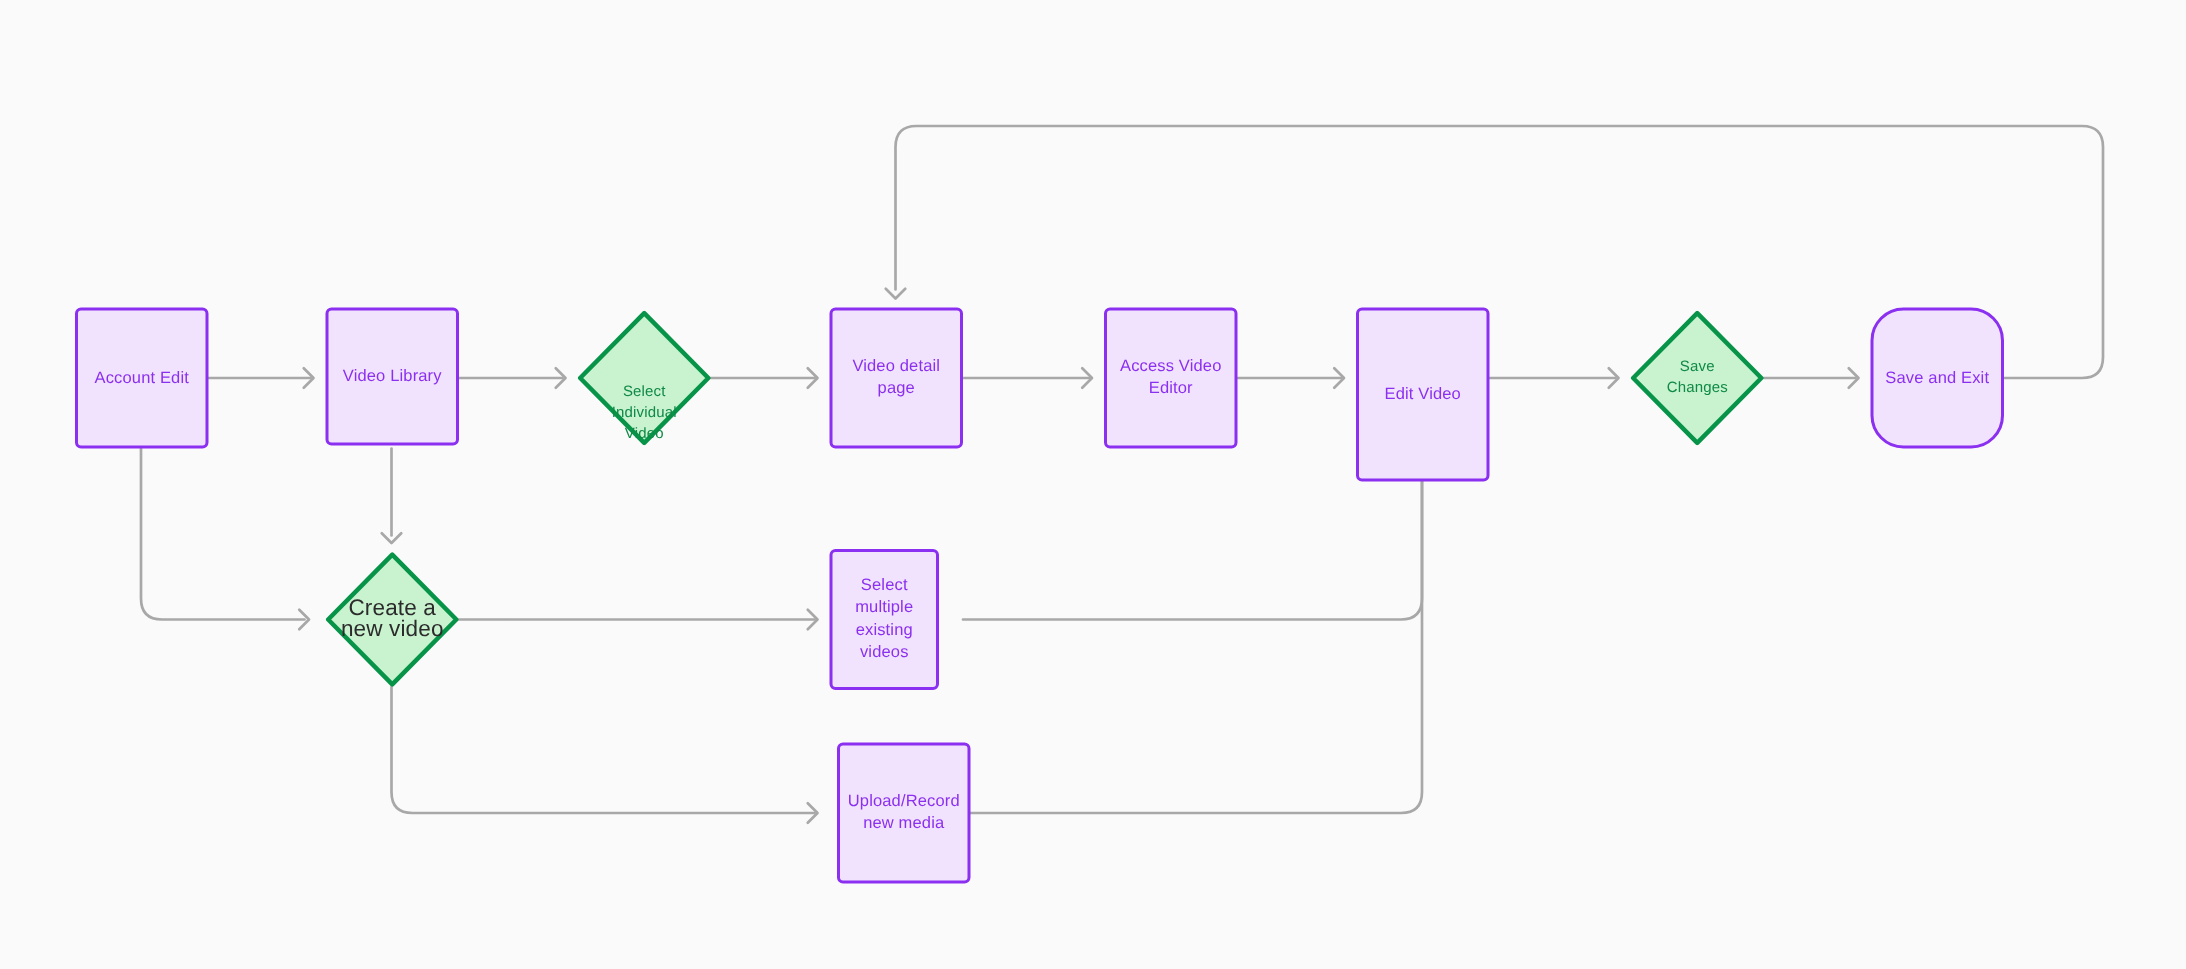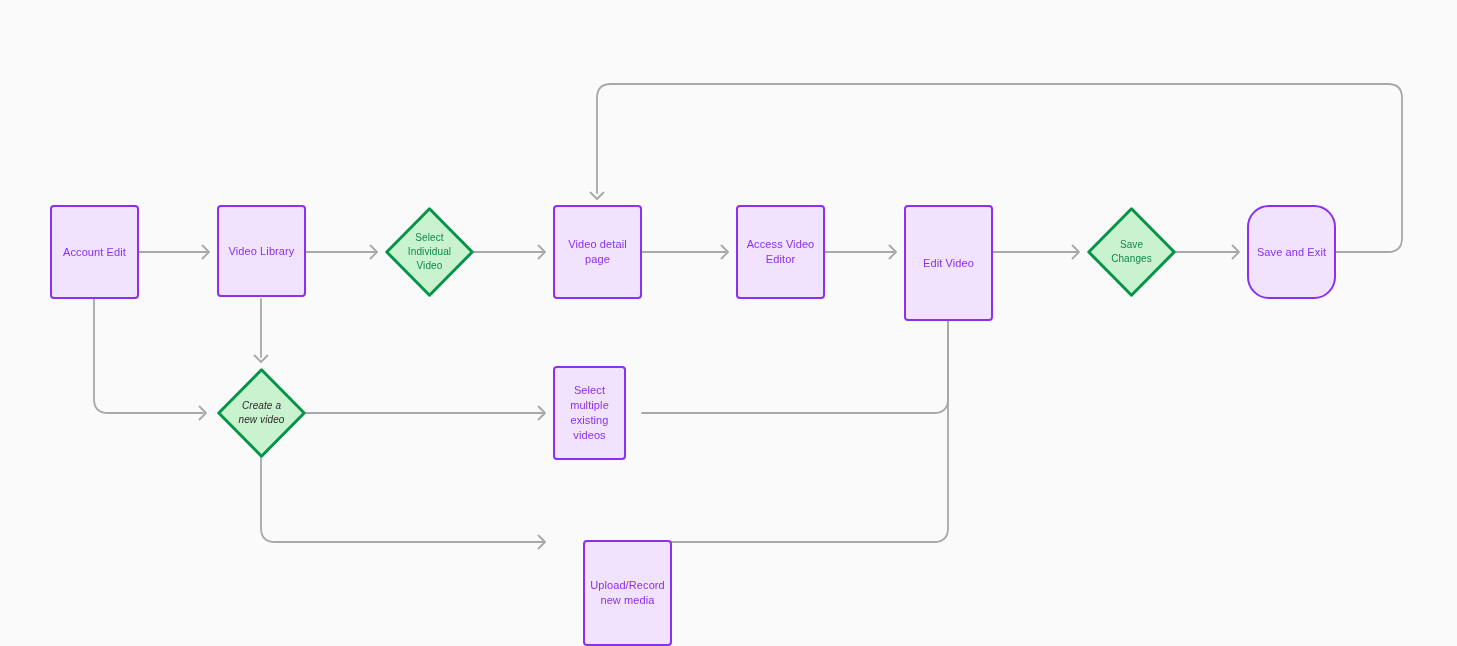--- a/index.html
+++ b/index.html
@@ -61,22 +61,21 @@
   .node-decision .node-label {
     position: relative;
     z-index: 2;
     color: #0f8a46;
     font-size: 10px;
     line-height: 14px;
     letter-spacing: 0.1px;
   }
   .node-decision.dark-text .node-label {
     color: #2b2b2b;
-    font-size: 10px;
-    font-style: italic;
+    font-size: 15px;
   }
 </style>
 </head>
 <body>
 
 <div id="canvas">
   <svg id="edges" viewBox="0 0 1457 646" width="1457" height="646" xmlns="http://www.w3.org/2000/svg">
       <g>
         <path d="M 139 252 L 207 252" fill="none" stroke="#a8a8a8" stroke-width="1.8" stroke-linecap="round" stroke-linejoin="round"></path>
         <path d="M 202.5 245.5 L 209 252 L 202.5 258.5" fill="none" stroke="#a8a8a8" stroke-width="1.8" stroke-linecap="round" stroke-linejoin="round"></path>
@@ -134,21 +133,21 @@
         <path d="M 941.5 309.5 L 948 303 L 954.5 309.5" fill="none" stroke="#a8a8a8" stroke-width="1.8" stroke-linecap="round" stroke-linejoin="round"></path>
       </g>
     </svg>
   <div id="nodes">
       <div class="node node-process" style="left: 50px; top: 205px; width: 89px; height: 94px;">
         <div class="node-label">Account Edit</div>
       </div>
       <div class="node node-process" style="left: 217px; top: 205px; width: 89px; height: 92px;">
         <div class="node-label">Video Library</div>
       </div>
-      <div class="node node-decision" style="left: 385px; top: 207px; width: 89px; height: 90px;">
+      <div class="node node-decision" style="left: 385px; top: 207px; width: 89px; height: 90px; align-items: flex-end;">
         <svg class="diamond-shape" viewBox="0 0 100 100" preserveAspectRatio="none">
           <polygon points="50,2 98,50 50,98 2,50" fill="#c9f2cf" stroke="#079449" stroke-width="3" vector-effect="non-scaling-stroke" stroke-linejoin="round"></polygon>
         </svg>
         <div class="node-label">Select<br>Individual<br>Video</div>
       </div>
       <div class="node node-process" style="left: 553px; top: 205px; width: 89px; height: 94px;">
         <div class="node-label">Video detail page</div>
       </div>
       <div class="node node-process" style="left: 736px; top: 205px; width: 89px; height: 94px;">
         <div class="node-label">Access Video<br>Editor</div>
@@ -167,17 +166,17 @@
       </div>
       <div class="node node-decision dark-text" style="left: 217px; top: 368px; width: 89px; height: 90px;">
         <svg class="diamond-shape" viewBox="0 0 100 100" preserveAspectRatio="none">
           <polygon points="50,2 98,50 50,98 2,50" fill="#c9f2cf" stroke="#079449" stroke-width="3" vector-effect="non-scaling-stroke" stroke-linejoin="round"></polygon>
         </svg>
         <div class="node-label">Create a<br>new video</div>
       </div>
       <div class="node node-process" style="left: 553px; top: 366px; width: 73px; height: 94px;">
         <div class="node-label">Select multiple<br>existing videos</div>
       </div>
-      <div class="node node-process" style="left: 583px; top: 495px; width: 89px; height: 106px; margin-top: 45px;">
+      <div class="node node-process" style="left: 558px; top: 495px; width: 89px; height: 94px;">
         <div class="node-label">Upload/Record<br>new media</div>
       </div>
     </div>
 </div>
 
 </body></html>

